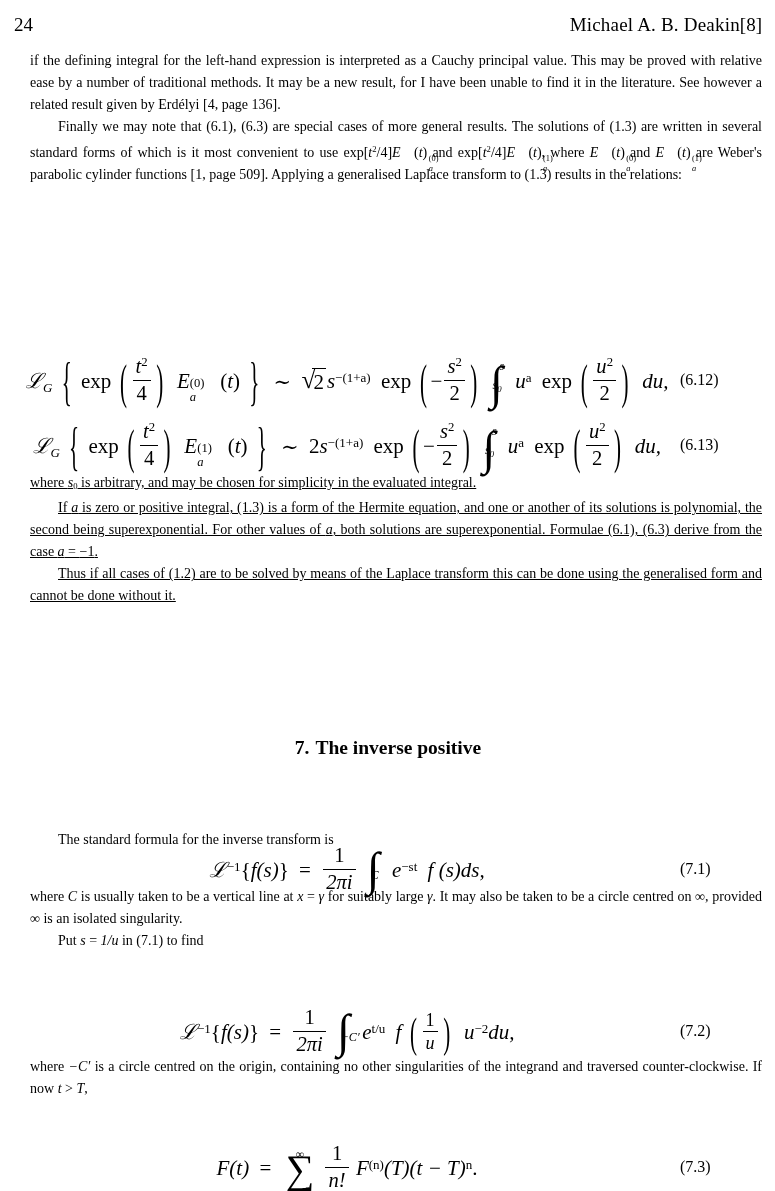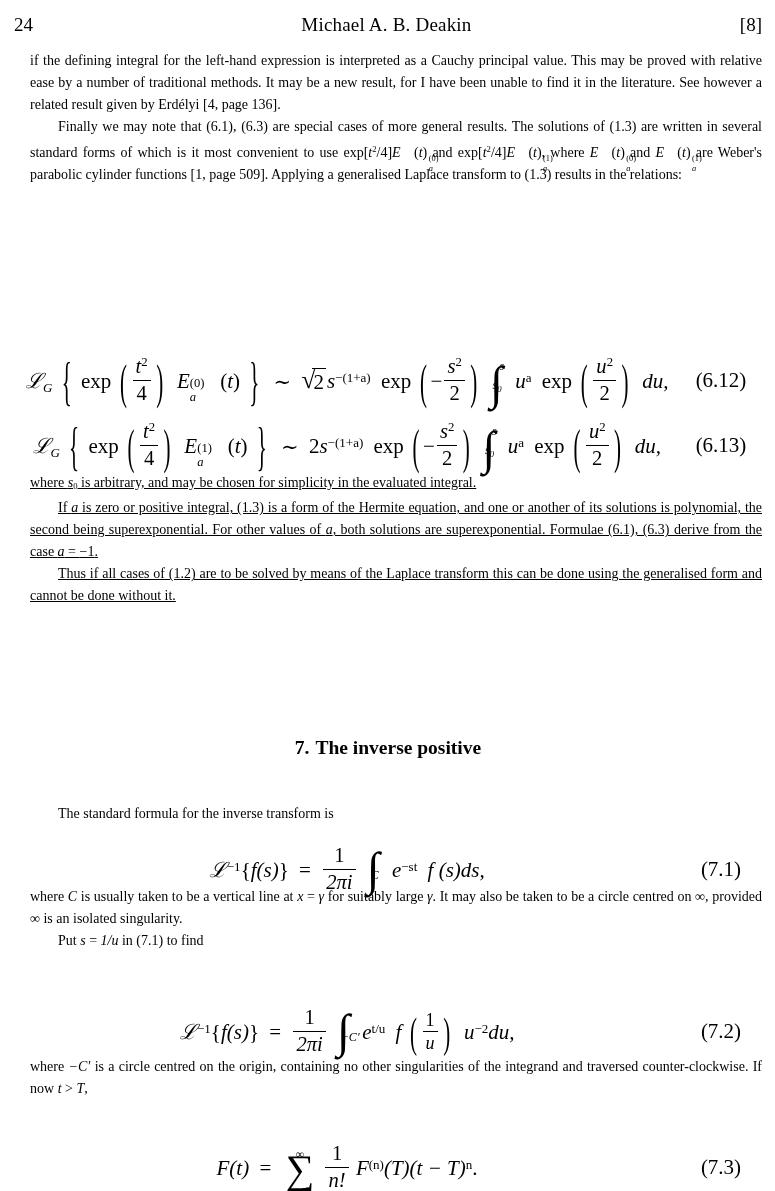--- a/index.html
+++ b/index.html
@@ -31,21 +31,21 @@
     right: 13px;
     height: 26px;
     display: flex;
     align-items: baseline;
     justify-content: space-between;
     font-size: 19px;
   }
   .runhead .folio { flex: 0 0 auto; }
   .runhead .authors {
     flex: 1 1 auto;
-    text-align: center;
+    text-align: right;
     letter-spacing: 0.2px;
   }
   .runhead .marker { flex: 0 0 auto; }
 
   
   .body {
     position: absolute;
     top: 50px;
     left: 14px;
     width: 748px;
@@ -138,22 +138,22 @@
     margin-top: 16px;
   }
   .display-eq .eqbody {
     flex: 1 1 auto;
     text-align: center;
     white-space: nowrap;
   }
   .display-eq .eqnum {
     flex: 0 0 auto;
     width: 82px;
-    text-align: center;
-    font-size: 21px;
+    text-align: left;
+    font-size: 16px;
   }
 
   
   .frac {
     display: inline-block;
     vertical-align: -0.52em;
     text-align: center;
     font-size: 0.98em;
     margin: 0 2px;
   }
@@ -359,21 +359,21 @@
 
     <p class="para indent"><span>If </span><i class="mi">a</i><span> is zero or positive integral, (1.3) is a form of the Hermite equation, and one or another of its solutions is polynomial, the second being superexponential.  For other values of </span><i class="mi">a</i><span>, both solutions are superexponential.  Formulae (6.1), (6.3) derive from the case </span><i class="mi">a</i><span> = </span><span>−1</span><span>.</span></p>
 
     <p class="para indent"><span>Thus if all cases of (1.2) are to be solved by means of the Laplace transform this can be done using the generalised form and cannot be done without it.</span></p>
   </div>
 
   <div class="section-head" style="left:14px; top:737px;">
     <span class="num">7.</span><span>The inverse positive</span>
   </div>
 
-  <div class="body" style="top:803px;">
+  <div class="body" style="top:829px;">
     <p class="para indent"><span>The standard formula for the inverse transform is</span></p>
   </div>
 
   <div class="display-eq" style="left:14px; top:826px; height:54px;">
     <span class="eqbody">
       <span class="scrL">ℒ</span><sup class="msup-up">−1</sup><span>{</span><i>f</i><i>(s)</i><span>}</span>
       <span class="gapsm"></span><span class="op">=</span><span class="gapsm"></span>
       <span class="frac"><span class="num">1</span><span class="den"><i>2πi</i></span></span>
       <span class="intop noupper"><span class="isign">∫</span><span class="ilim-dn2">C</span></span>
       <span class="gapsm"></span><i>e</i><sup class="msup">−st</sup>

